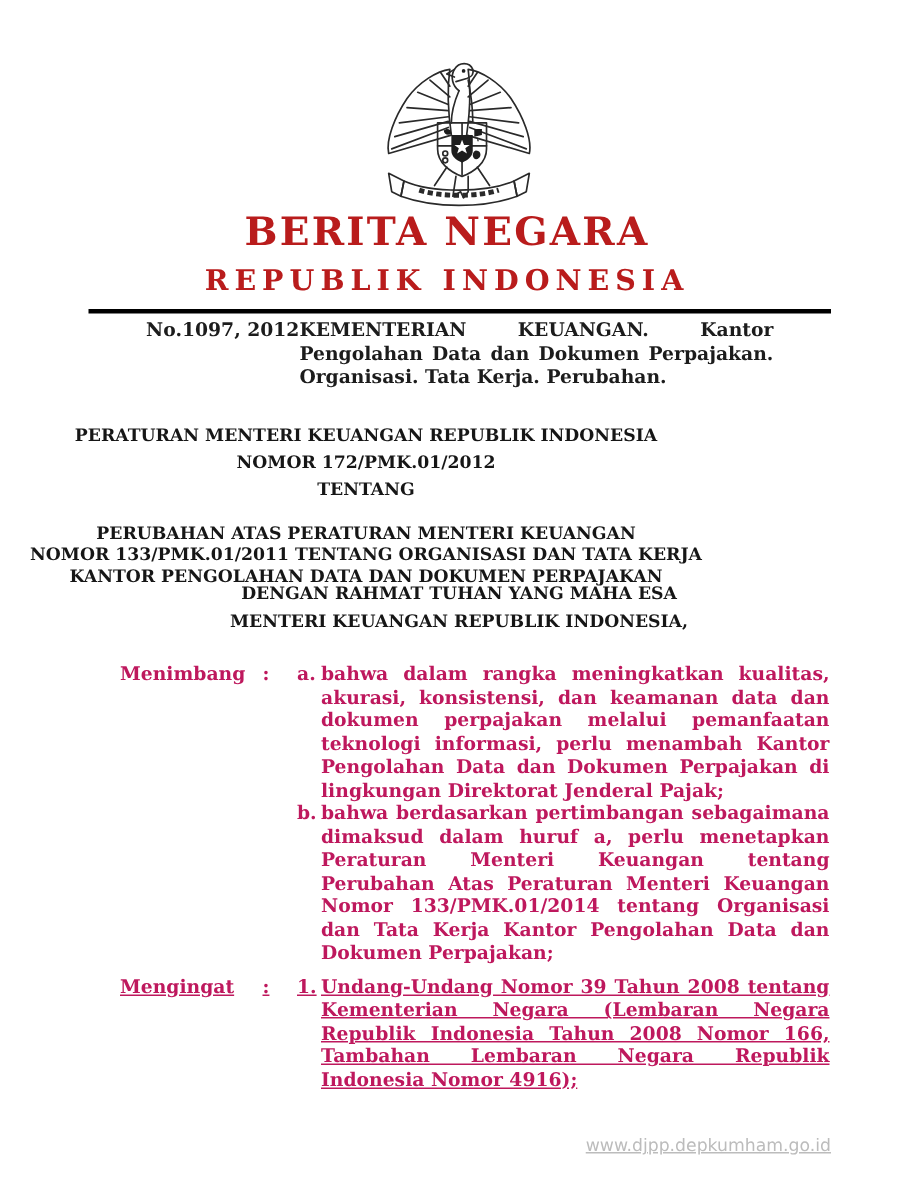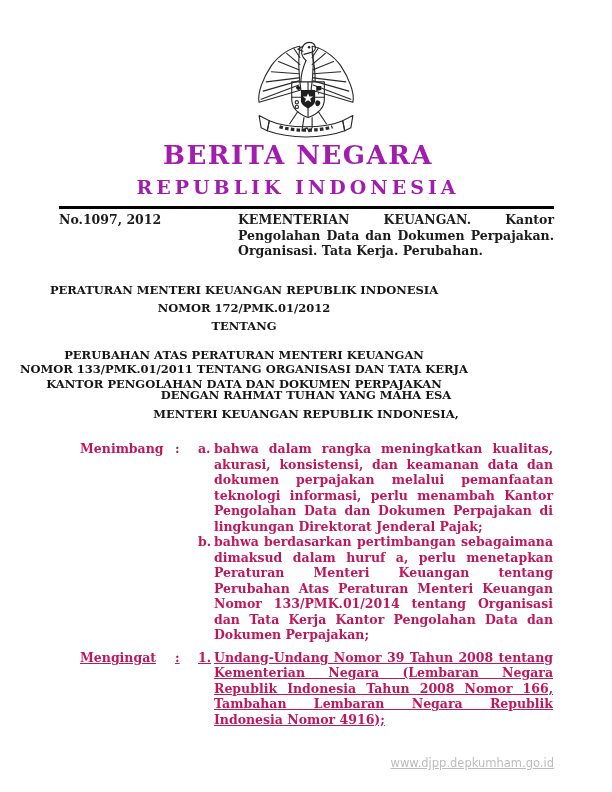--- a/index.html
+++ b/index.html
@@ -6,28 +6,28 @@
   .page {
     position:relative; width:612px; height:792px; background:#ffffff;
     font-family:"DejaVu Serif", serif; color:#1c1c1c; overflow:hidden;
   }
 
   
   .emblem { position:absolute; top:33px; left:50%; transform:translateX(-50%); width:108px; height:106px; }
 
   
   .masthead { position:absolute; top:139px; left:0; width:596px; text-align:center;
-              font-weight:bold; color:#a21caf; }
+              font-weight:bold; color:#b91c1c; }
   .masthead .line1 { font-size:26px; line-height:32px; letter-spacing:1.5px; }
   .masthead .line2 { font-size:19px; line-height:32px; letter-spacing:4px; }
   .masthead-rule { position:absolute; top:206px; left:59px; width:495px; height:3px; background:#000; }
 
   
   .gazette-header { position:absolute; top:212px; left:59px; width:495px;
-                    display:flex; justify-content:space-between;
+                    display:flex; justify-content:center;
                     font-size:12.5px; font-weight:bold; line-height:15.5px; }
   .issue-number { white-space:nowrap; }
   .subject-abstract { width:316px; text-align:justify; }
 
   
   .reg-heading { position:absolute; top:281px; left:0; width:488px; text-align:center;
                  font-weight:bold; font-size:11.5px; color:#161616; }
   .reg-heading .wide { line-height:18.2px; }
   .reg-heading .subject-line { line-height:14.6px; }
   .reg-heading .subject-block { margin-top:12px; }

